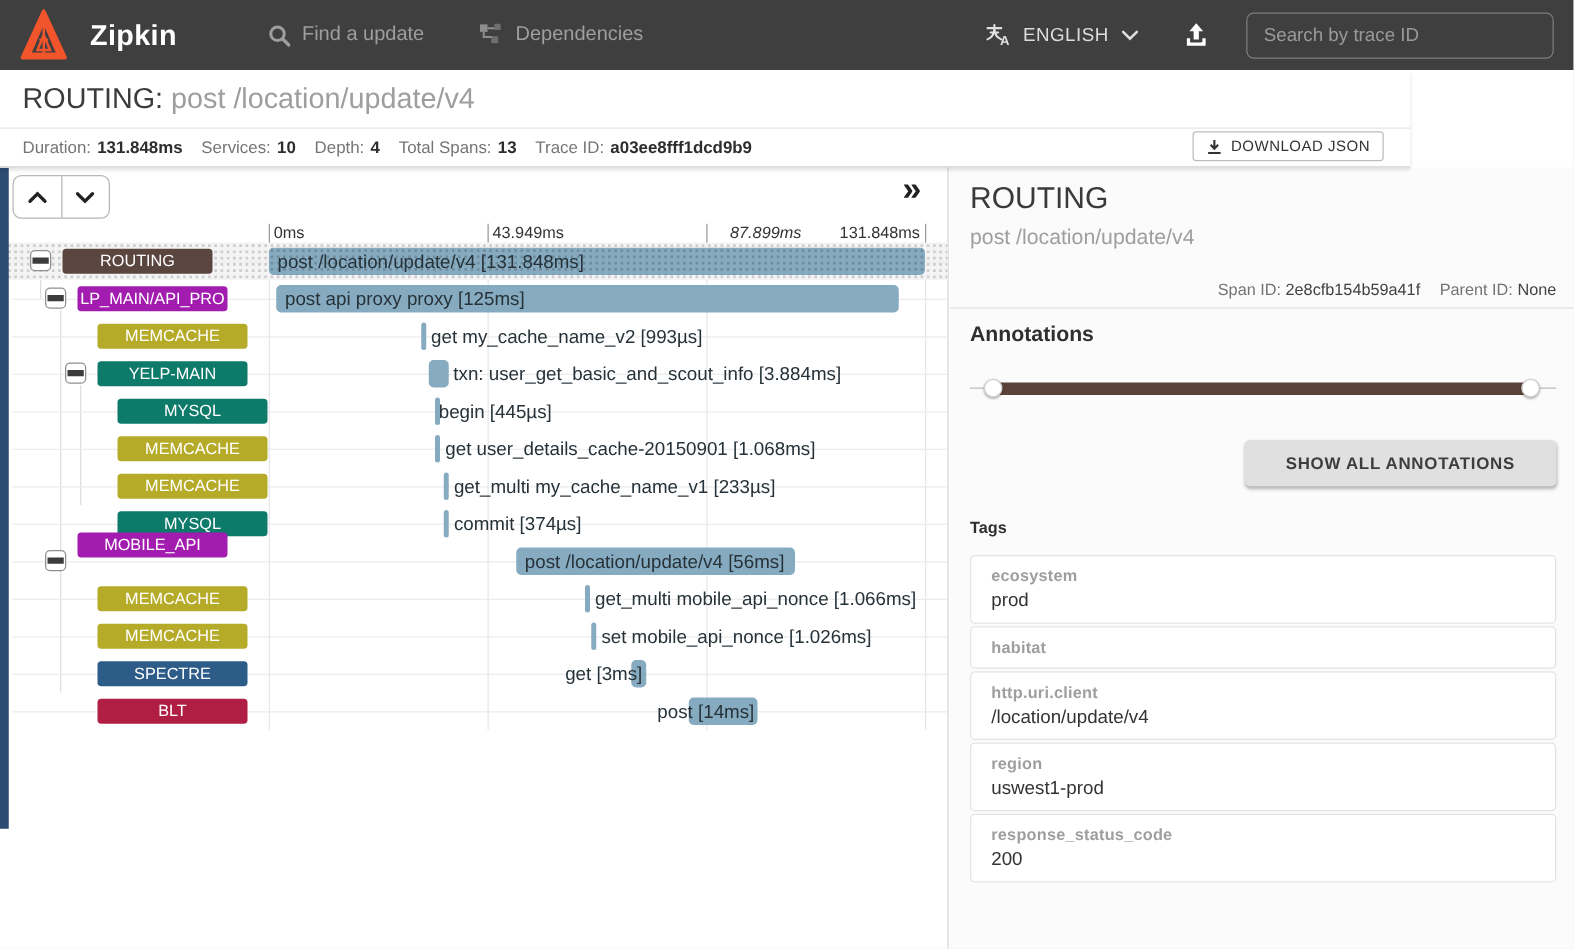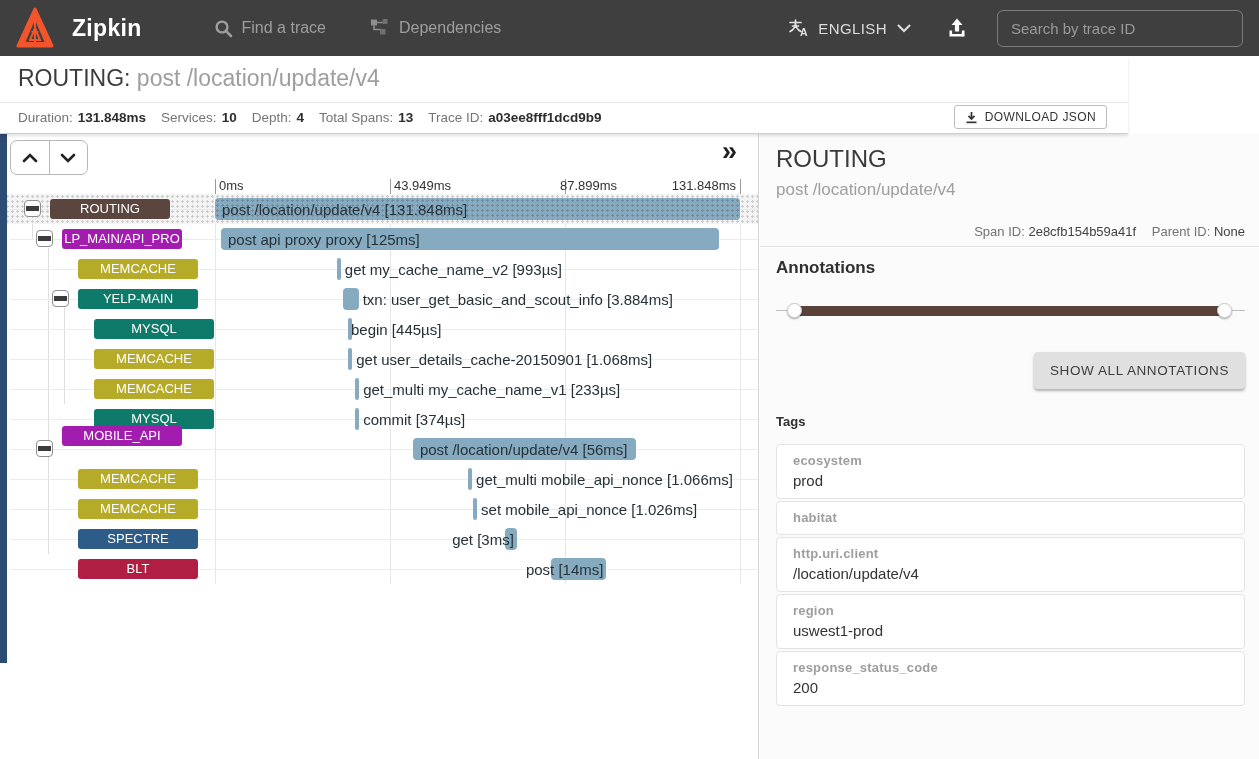--- a/index.html
+++ b/index.html
@@ -61,21 +61,21 @@
   #span-ids .id-value{color:#424242;margin-right:12px;}
   #span-ids .id-value:last-child{margin-right:0;}
   #detail-divider{position:absolute;left:0;top:112px;width:499px;border-top:1px solid #e2e2e2;}
   #annotations-heading{position:absolute;left:16px;top:124px;font-size:17px;font-weight:bold;color:#2f2f2f;}
   #ann-slider{position:absolute;left:16px;top:166px;width:469px;height:22px;}
   #ann-rail{position:absolute;left:0;right:0;top:10px;height:1px;background:#bdbdbd;}
   #ann-track{position:absolute;left:18px;right:20px;top:6px;height:10px;border-radius:5px;background:#5a423a;}
   .ann-handle{position:absolute;top:3px;width:15px;height:15px;border-radius:50%;background:#fff;border:1px solid #cfcfcf;box-shadow:0 1px 2px rgba(0,0,0,.35);cursor:pointer;}
   #ann-handle-left{left:11px;}
   #ann-handle-right{right:13px;}
-  #show-all-annotations{position:absolute;right:14px;top:218px;height:37px;background:#e0e0e0;border:none;border-radius:4px;padding:0 16px;font-size:13.5px;color:#3d3d3d;letter-spacing:.6px;box-shadow:0 2px 3px rgba(0,0,0,.3);cursor:pointer;}
+  #show-all-annotations{position:absolute;right:14px;top:218px;height:37px;background:#e0e0e0;border:none;border-radius:4px;padding:0 33px;font-size:13.5px;color:#3d3d3d;letter-spacing:.6px;box-shadow:0 2px 3px rgba(0,0,0,.3);cursor:pointer;font-weight:bold;}
   #tags-heading{position:absolute;left:16px;top:280px;font-size:13px;font-weight:bold;color:#2f2f2f;}
   #tags-list{position:absolute;left:16px;top:310px;width:469px;}
   .tag-card{background:#fff;border:1px solid #e3e3e3;border-radius:4px;margin-bottom:2px;padding:8px 16px 9px;}
   .tag-key{font-size:13px;color:#9e9e9e;font-weight:bold;letter-spacing:.2px;}
   .tag-value{font-size:15px;color:#333;margin-top:4px;}
 </style>
 </head>
 <body>
 
 <div id="stage">
@@ -92,21 +92,21 @@
     </span>
     <span class="brand-title">Zipkin</span>
 
     <span class="nav-item" id="nav-find">
       <span class="nav-ic">
         <svg width="19" height="19" viewBox="0 0 19 19">
             <circle cx="8" cy="8" r="5.4" fill="none" stroke="#9e9e9e" stroke-width="2.4"></circle>
             <line x1="12.2" y1="12.2" x2="17" y2="17" stroke="#9e9e9e" stroke-width="2.6" stroke-linecap="round"></line>
           </svg>
       </span>
-      <span>Find a trace</span>
+      <span>Find a update</span>
     </span>
 
     <span class="nav-item" id="nav-deps">
       <span class="nav-ic">
         <svg width="20" height="20" viewBox="0 0 20 20">
             <rect x="1" y="1.5" width="6" height="6" fill="#8d8d8d"></rect>
             <rect x="12.5" y="1" width="5" height="5" fill="#6f6f6f"></rect>
             <rect x="10" y="11" width="5.5" height="5.5" fill="#6f6f6f"></rect>
             <path d="M4 7.5 v4 h6.5 M7 4.5 h5.5" fill="none" stroke="#8d8d8d" stroke-width="1.6"></path>
           </svg>
@@ -172,21 +172,21 @@
     <div id="collapse-right">»</div>
     <div id="timeline-rows">
         <div class="tick-line" style="left: 215px;"></div>
         <div class="grid-line" style="left: 215px;"></div>
         <div class="tick-label" style="left: 219px;">0ms</div>
         <div class="tick-line" style="left: 390px;"></div>
         <div class="grid-line" style="left: 390px;"></div>
         <div class="tick-label" style="left: 394px;">43.949ms</div>
         <div class="tick-line" style="left: 565px;"></div>
         <div class="grid-line" style="left: 565px;"></div>
-        <div class="tick-label" style="left: 560px;">87.899ms</div>
+        <div class="tick-label" style="left: 584px; font-style: italic;">87.899ms</div>
         <div class="tick-line" style="left: 740px;"></div>
         <div class="grid-line" style="left: 740px;"></div>
         <div class="tick-label" style="left: 643px; width: 93px; text-align: right;">131.848ms</div>
         <div class="tree-conn" style="left: 32px; top: 84px; height: 21px;"></div>
         <div class="tree-conn" style="left: 48px; top: 114px; height: 306px;"></div>
         <div class="tree-conn" style="left: 64px; top: 174px; height: 96px;"></div>
         <div class="row-sel" style="top: 60px;"></div>
         <div class="row-guide" style="top: 75px;"></div>
         <div class="expander" style="left: 24px; top: 66px;">
           <div class="minus"></div>

